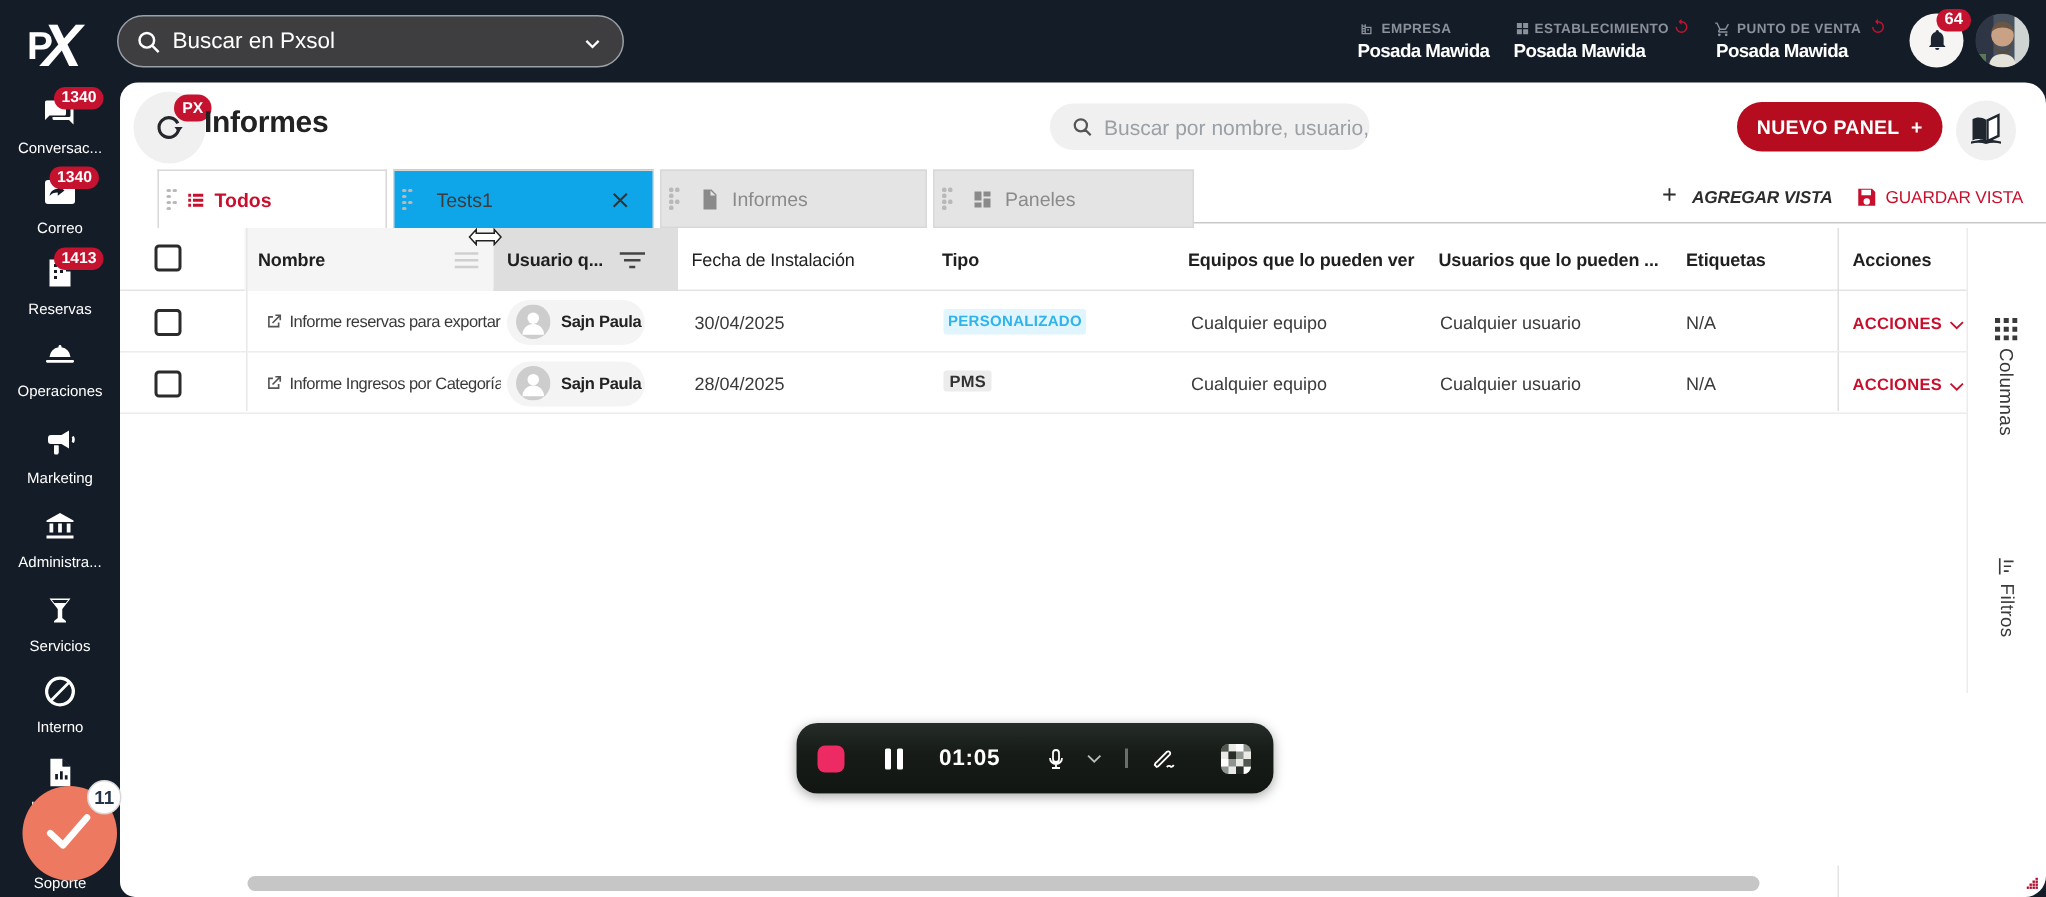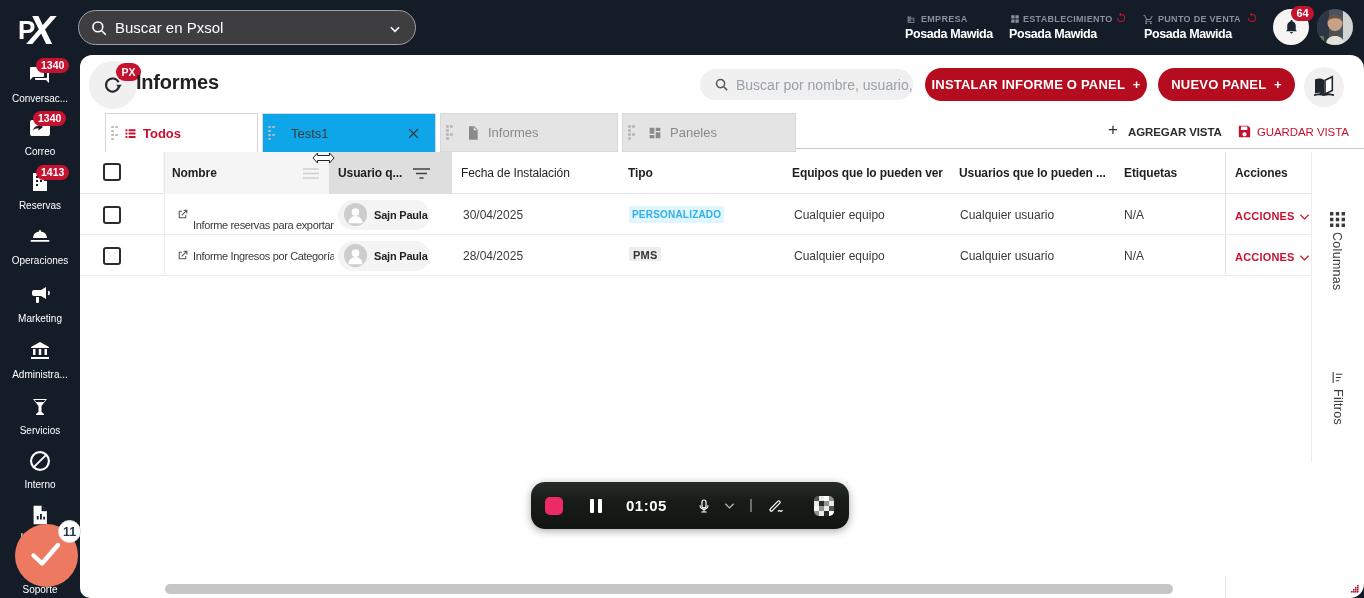--- a/index.html
+++ b/index.html
@@ -175,21 +175,20 @@
     </svg>
   <div class="abs" style="left:36px; top:8px; width:25px; height:18px; background:#c4122f; border-radius:9px; color:#fff; font-size:10.5px; font-weight:bold; text-align:center; line-height:18px;">PX</div>
   <div class="abs" style="left:56px; top:16px; font-size:20px; font-weight:bold; color:#222; letter-spacing:-0.2px;">Informes</div>
 
   <div class="abs" style="left:620px; top:14px; width:213px; height:31px; background:#f0f0f0; border-radius:16px;">
     <svg class="abs" style="left:14px; top:8px;" width="15" height="15" viewBox="0 0 24 24">
         <path fill="none" stroke="#555" stroke-width="2.4" d="M10.5 4a6.5 6.5 0 1 1 0 13 6.5 6.5 0 0 1 0-13zm4.8 11.3L21 21"></path>
       </svg>
     <div class="abs" style="left:36px; top:8px; color:#9aa0a6; font-size:14px;">Buscar por nombre, usuario,</div>
   </div>
-  <div class="abs" style="left:845px; top:13px; width:222px; height:33px; background:#b50d1f; border-radius:17px; color:#fff; font-size:13px; font-weight:bold; text-align:center; line-height:33px; letter-spacing:.2px;">INSTALAR INFORME O PANEL&nbsp; +</div>
   <div class="abs" style="left:1078px; top:13px; width:137px; height:33px; background:#b50d1f; border-radius:17px; color:#fff; font-size:13px; font-weight:bold; text-align:center; line-height:33px; letter-spacing:.2px;">NUEVO PANEL&nbsp; +</div>
   <div class="abs" style="left:1224px; top:12px; width:40px; height:40px; background:#f0f0f0; border-radius:50%;"></div>
   <svg class="abs" style="left:1232px; top:19px;" width="25" height="25" viewBox="0 0 25 25">
       <path fill="#20262e" d="M3 5.5c2.8-1.6 6.3-1.4 9 .4v14.3c-2.7-1.8-6.2-2-9-.6V5.5z"></path>
       <path fill="#fff" stroke="#20262e" stroke-width="1.6" d="M13 6.2l7.3-3.4v13.8L13 20V6.2z"></path>
       <path fill="#20262e" d="M12 19.5c1.5-.5 3-.6 4.5-.2l5.5 1v1.6c-3.3-.9-6.7-.9-10 .1-3.3-1-6.7-1-10-.1v-1.6l5.5-1c1.5-.4 3-.3 4.5.2z"></path>
     </svg>
 
   <style>
     .tab { position:absolute; top:58px; height:39px; border:1px solid #d8d8d8; display:flex; align-items:center; font-size:13px; }
@@ -240,21 +239,21 @@
         <i></i>
         <i></i>
       </span>
     <svg width="16" height="16" viewBox="0 0 24 24" style="margin:0 7px 0 9px;">
         <path fill="#8a8a8a" d="M4 4h7v9H4V4zm9 0h7v5h-7V4zM4 15h7v5H4v-5zm9-4h7v9h-7v-9z"></path>
       </svg>
     Paneles
   </div>
 
   <div class="abs" style="left:1028px; top:65px; font-size:17px; font-weight:400; color:#2d2d2d;">+</div>
-  <div class="abs" style="left:1048px; top:71px; font-size:11.5px; font-weight:bold; color:#2d2d2d; letter-spacing:-0.1px;">AGREGAR VISTA</div>
+  <div class="abs" style="left:1048px; top:71px; font-size:11.5px; font-weight:bold; color:#2d2d2d; letter-spacing:-0.1px;font-style:italic;">AGREGAR VISTA</div>
   <svg class="abs" style="left:1156px; top:68px;" width="17" height="17" viewBox="0 0 24 24">
       <path fill="#c8102e" d="M4 4h13l3 3v13H4V4zm3 1v5h9V5H7zm5 8a3 3 0 1 0 0 6 3 3 0 0 0 0-6z"></path>
     </svg>
   <div class="abs" style="left:1177px; top:71px; font-size:11.5px; font-weight:normal; color:#c8102e; letter-spacing:-0.1px;">GUARDAR VISTA</div>
 
   <div class="abs" style="left:716px; top:93px; width:568px; height:1px; background:#c9c9c9;"></div>
 
   <div class="abs" style="left:0px; top:97px; width:1231px; height:42px; border-bottom:1px solid #e4e4e4;"></div>
   <div class="abs" style="left:83px; top:97px; width:166px; height:42px; background:#f5f5f5;"></div>
   <div class="abs" style="left:249px; top:97px; width:123px; height:42px; background:#dedede;"></div>
@@ -280,21 +279,21 @@
 
   <div class="abs" style="left:84px; top:97px; width:1px; height:122px; background:#e8e8e8;"></div>
   <div class="abs" style="left:1145px; top:97px; width:1px; height:122px; background:#e0e0e0;"></div>
   <div class="abs" style="left:1231px; top:97px; width:1px; height:310px; background:#ececec;"></div>
 
   <div class="abs" style="left:0; top:139px; width:1231px; height:41px; border-bottom:1px solid #ececec;"></div>
   <div class="abs" style="left:23px; top:151px; width:18px; height:18px; border:2px solid #2b2b2b; border-radius:3px;"></div>
   <svg class="abs" style="left:96px; top:153px;" width="13" height="13" viewBox="0 0 24 24">
       <path fill="#555" d="M5 5h6v2H7v10h10v-4h2v6H5V5zm9-2h7v7h-2V6.4l-7.8 7.8-1.4-1.4L17.6 5H14V3z"></path>
     </svg>
-  <div class="abs" style="left:113px; top:164px; font-size:11px; color:#3a3a3a; width:141px; overflow:hidden; white-space:nowrap; letter-spacing:-0.35px;">Informe reservas para exportar</div>
+  <div class="abs" style="left:113px; top:154px; font-size:11px; color:#3a3a3a; width:141px; overflow:hidden; white-space:nowrap; letter-spacing:-0.35px;">Informe reservas para exportar</div>
   <div class="abs" style="left:258px; top:145px; width:92px; height:30px; background:#f4f4f4; border-radius:16px;"></div>
   <svg class="abs" style="left:264px; top:148px;" width="23" height="23" viewBox="0 0 24 24">
       <circle cx="12" cy="12" r="12" fill="#cdcdcd"></circle>
       <circle cx="12" cy="9.5" r="4" fill="#fff"></circle>
       <path fill="#fff" d="M4.5 21a7.5 7.5 0 0 1 15 0z"></path>
     </svg>
   <div class="abs" style="left:294px; top:154px; font-size:11px; font-weight:bold; color:#222; letter-spacing:-0.2px;">Sajn Paula</div>
   <div class="abs" style="left:383px; top:153px; font-size:12px; color:#3a3a3a;">30/04/2025</div>
   <div class="abs" style="left:549px; top:151px; height:17px; background:#e1f5fe; border-radius:2px; color:#2fb3ea; font-size:10px; font-weight:bold; line-height:17px; padding:0 3px; letter-spacing:.2px;">PERSONALIZADO</div>
   <div class="abs" style="left:714px; top:153px; font-size:12px; color:#3a3a3a;">Cualquier equipo</div>

